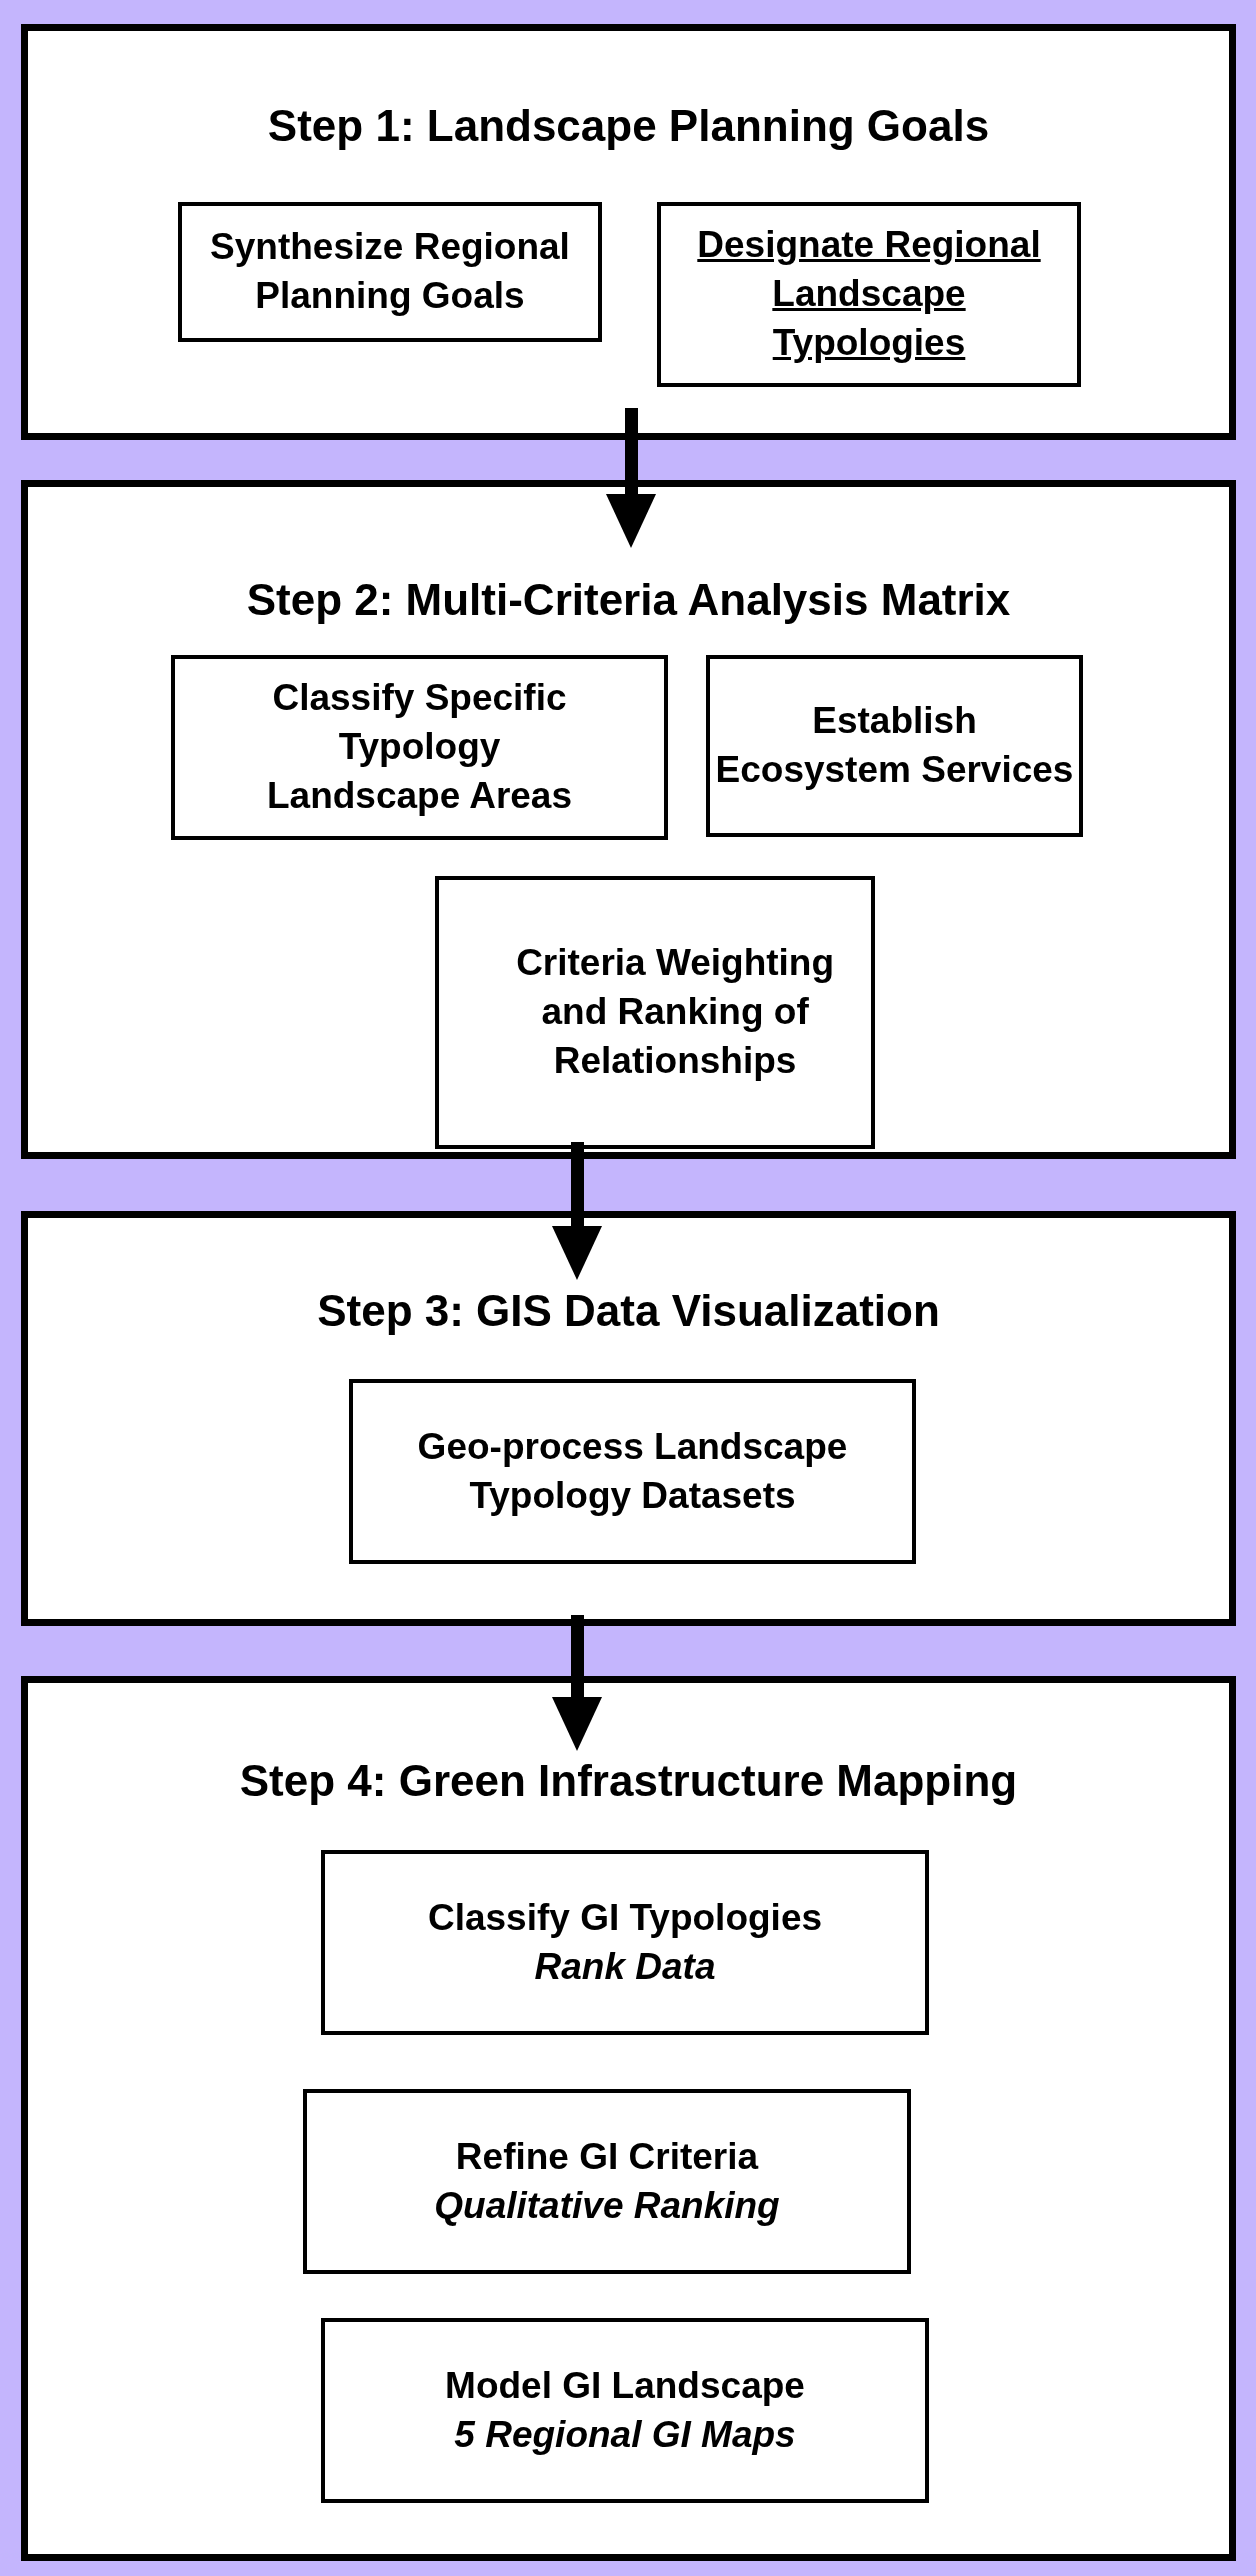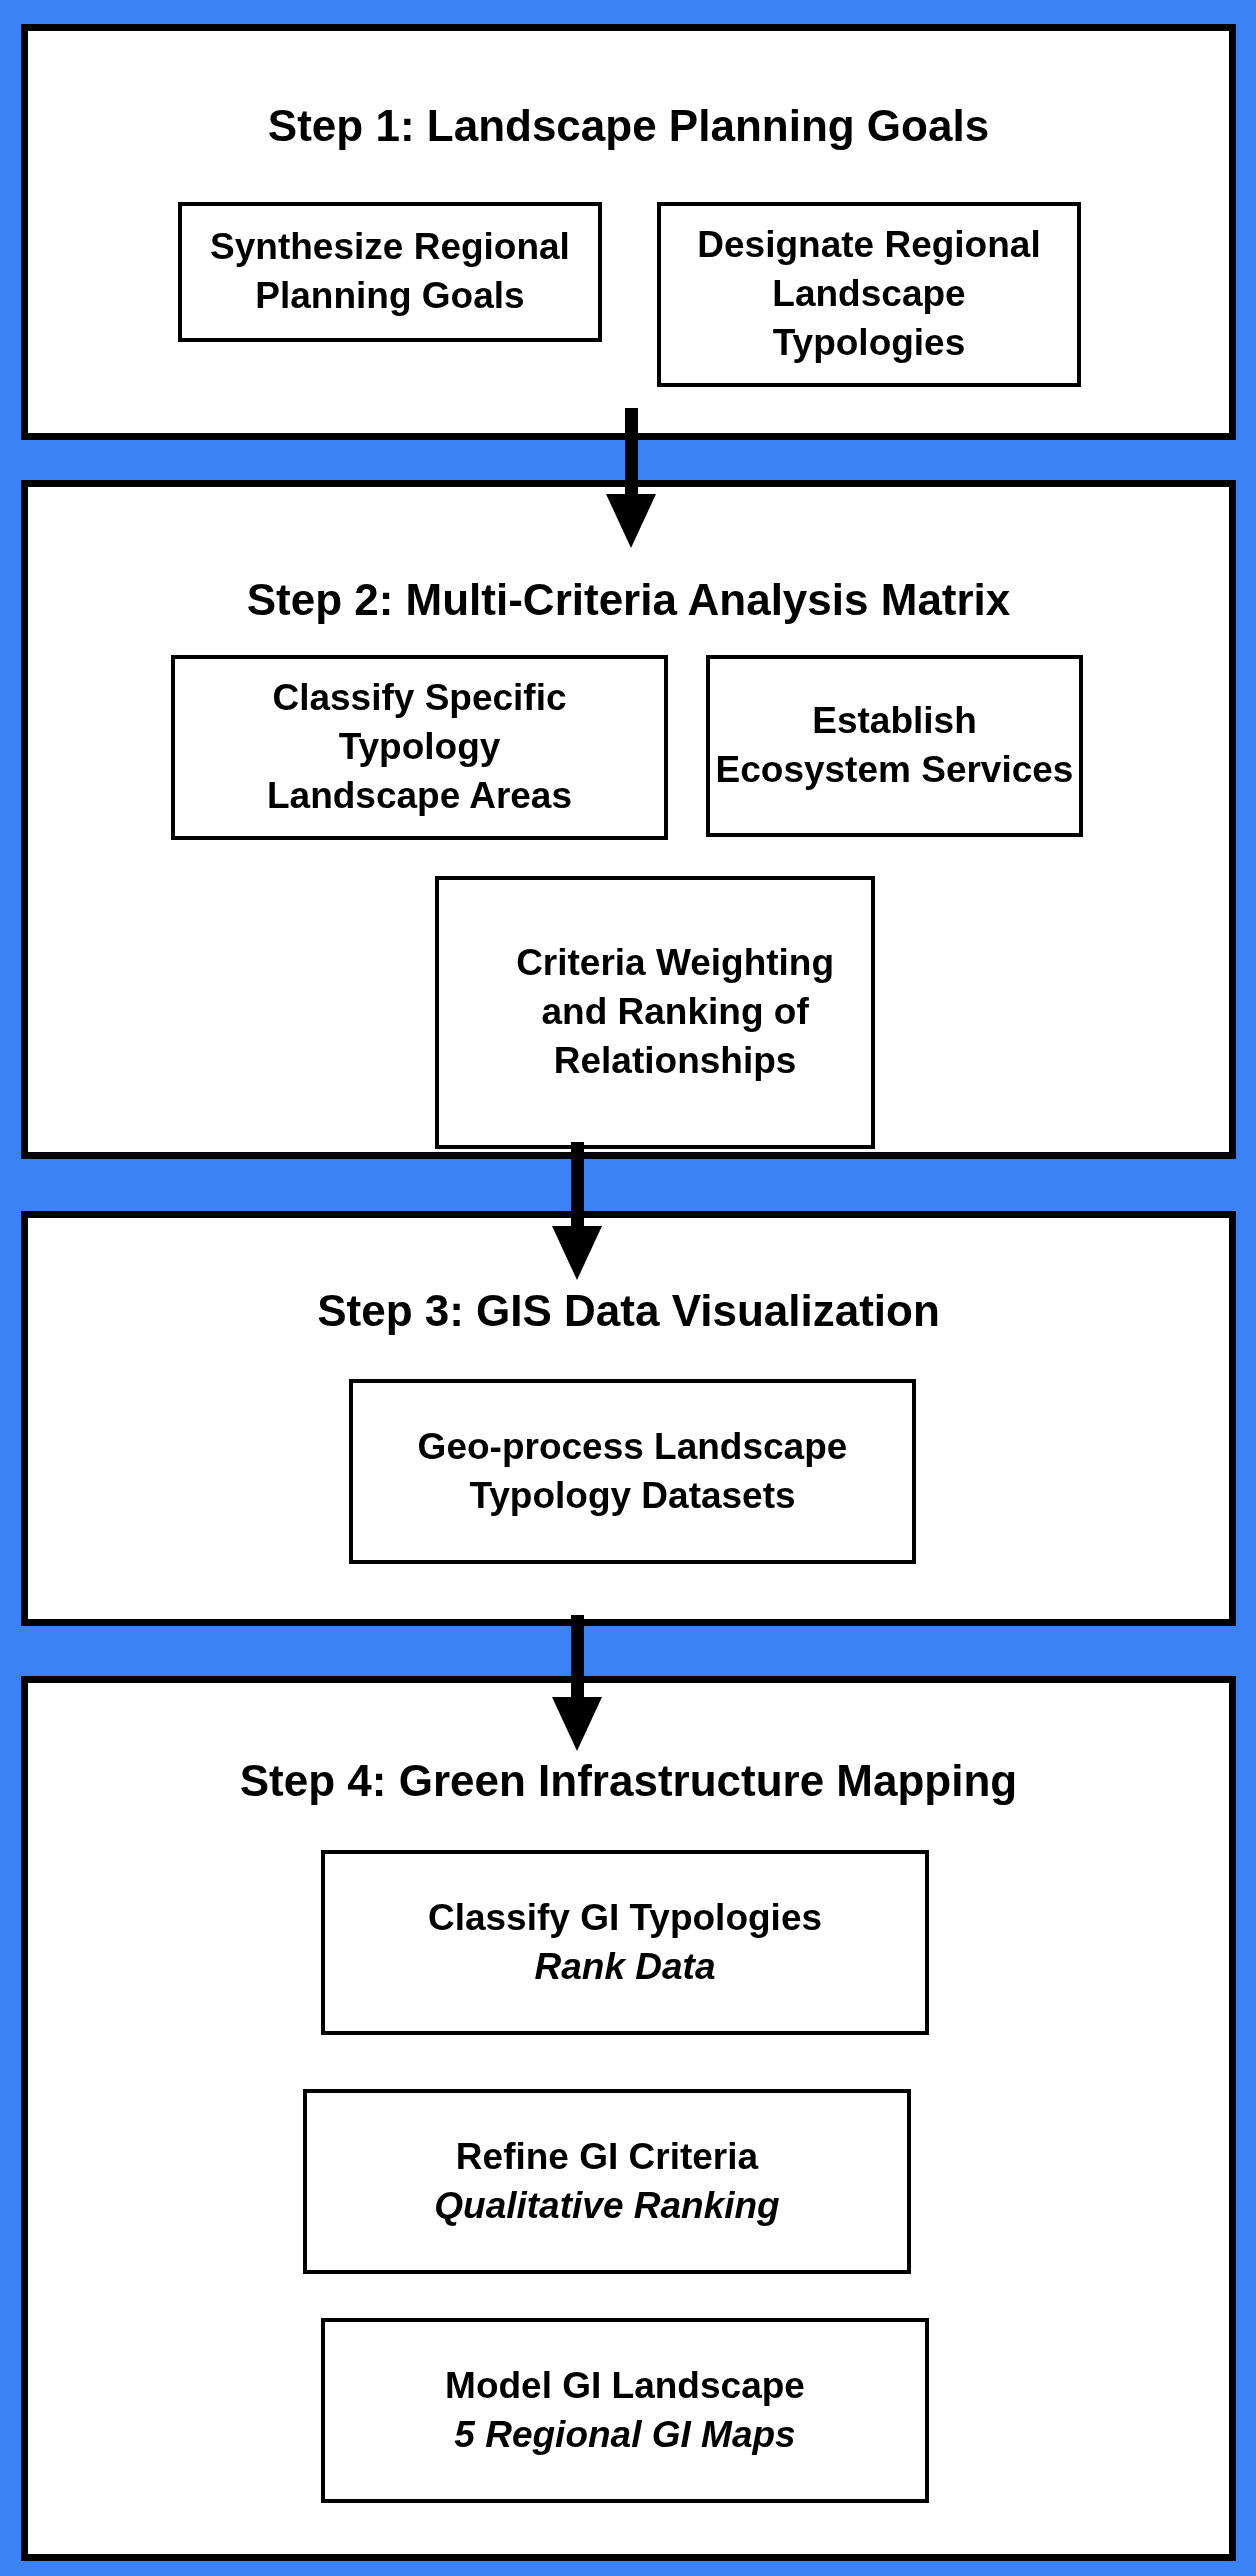--- a/index.html
+++ b/index.html
@@ -1,20 +1,20 @@
 <!DOCTYPE html>
 <html style="font-size:11px"><head>
 <meta charset="utf-8">
 <style>
   html, body { margin: 0; padding: 0; background: #ffffff; }
   .canvas {
     position: relative;
     width: 1257px;
     height: 2576px;
-    background: #3b82f6;
+    background: #c4b5fd;
     font-family: "Liberation Sans", sans-serif;
     font-weight: bold;
     color: #000000;
     overflow: hidden;
   }
   .sec {
     position: absolute;
     left: 21px;
     width: 1215px;
     border: 7.6px solid #000000;
@@ -49,21 +49,21 @@
     flex-direction: column;
     align-items: center;
     justify-content: center;
     text-align: center;
     font-size: 37px;
     line-height: 1.32;
     z-index: 3;
     padding: 2.8px;
   }
   .b11 { left: 178px;  top: 202px;  width: 424px; height: 140px; }
-  .b12 { left: 657px;  top: 202px;  width: 424px; height: 185px; }
+  .b12 { left: 657px;  top: 202px;  width: 424px; height: 185px; text-decoration: underline; }
   .b21 { left: 171px;  top: 655px;  width: 497px; height: 185px; }
   .b22 { left: 706px; top: 655px;  width: 377px; height: 182px; }
   .b23 { left: 435px;  top: 876px; width: 440px; height: 273px; padding-left: 43px; }
   .b31 { left: 349px;  top: 1379px; width: 567px; height: 185px; }
   .b41 { left: 321px;  top: 1850px; width: 608px; height: 185px; }
   .b42 { left: 303px;  top: 2089px; width: 608px; height: 185px; }
   .b43 { left: 321px;  top: 2318px; width: 608px; height: 185px; }
 
   .it { font-style: italic; }
 

